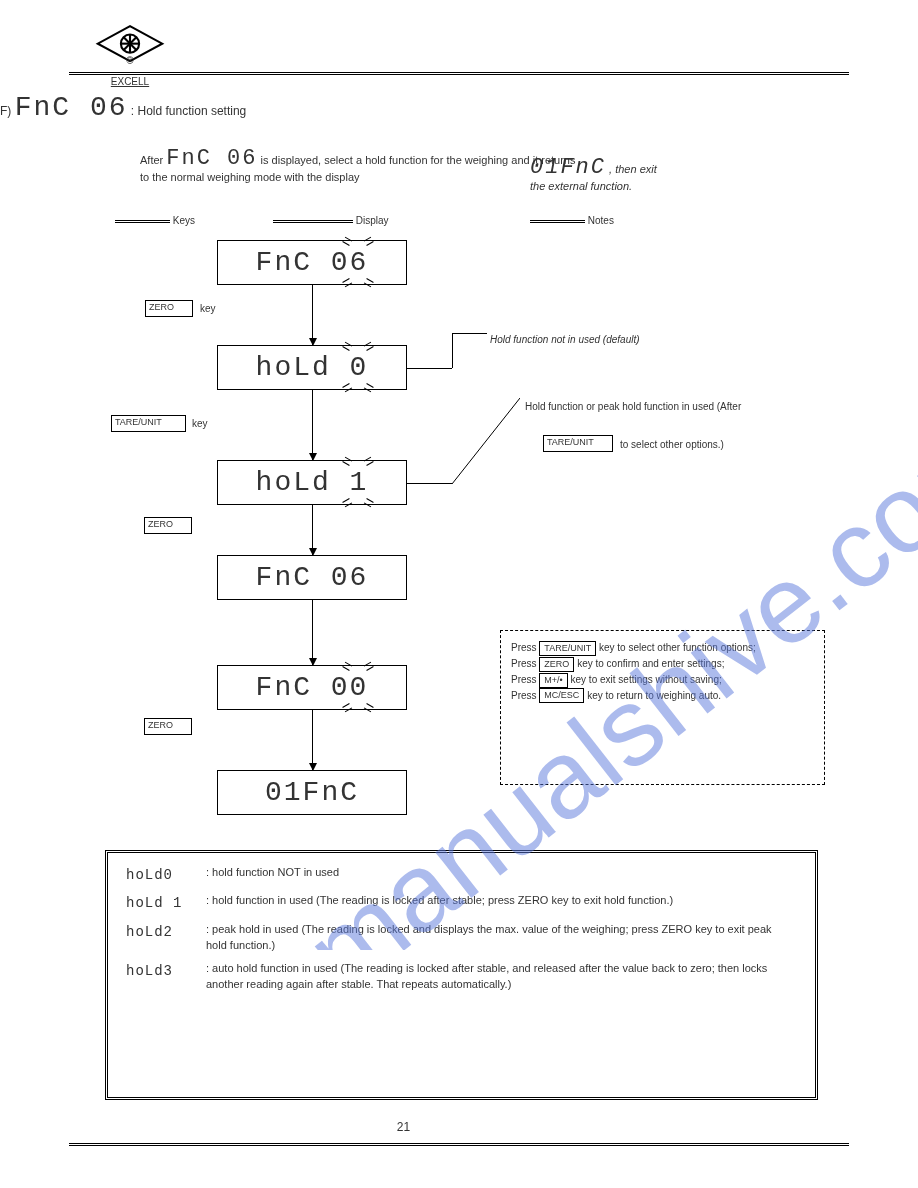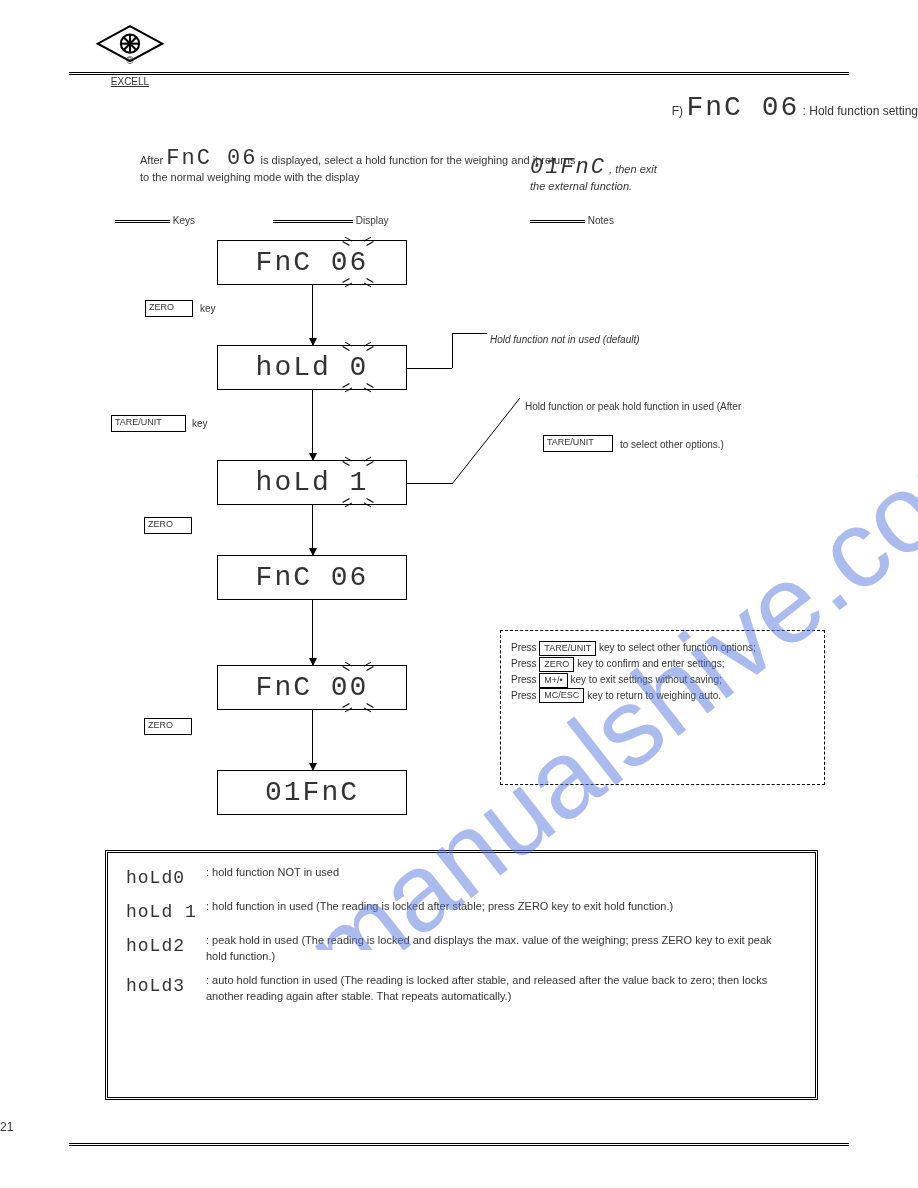--- a/index.html
+++ b/index.html
@@ -10,24 +10,24 @@
   .logo-wrap { position: absolute; top: 24px; left: 95px; text-align: center; }
   .logo-svg { width: 70px; height: 40px; display: block; }
   .logo-txt { font-size: 10px; letter-spacing: 0; text-decoration: underline; text-align:center; }
   .reg { font-size: 10px; position:relative; top:-10px; }
 
   .rule-dbl { border: 0; border-top: 3px double #000; width: 100%; }
   .rule-top { position: absolute; left: 69px; top: 72px; width: 780px; }
   .rule-bot { position: absolute; left: 69px; top: 1143px; width: 780px; }
 
   
-  .title { position:absolute; top:92px; left:0; width:918px; text-align:right; font-size:12px; }
+  .title { position:absolute; top:92px; left:0; width:918px; text-align:left; font-size:12px; }
   .seg-big { font-family: "Courier New", monospace; font-size: 28px; letter-spacing: 2px; display:inline-block; }
   .seg-mid { font-family: "Courier New", monospace; font-size: 22px; letter-spacing: 2px; }
-  .seg-sml { font-family: "Courier New", monospace; font-size: 18px; letter-spacing: 1px; }
+  .seg-sml { font-family: "Courier New", monospace; font-size: 14px; letter-spacing: 1px; }
 
   .sub-l { position:absolute; top:146px; left:140px; font-size:11px; }
   .sub-r { position:absolute; top:155px; left:530px; font-size:11px;font-style:italic; }
 
   
   .colhdr { position:absolute; top:215px; font-size:10px; font-weight:normal; }
   .colhdr .line { display:inline-block; width:55px; border-top:3px double #000; vertical-align:middle; }
   .ch1 { left:115px; }
   .ch2 { left:273px; }
   .ch3 { left:530px; }
@@ -81,21 +81,21 @@
   
   .note-dash { position:absolute; top:630px; left:500px; width:325px; height:155px; border:1px dashed #000; padding:9px 10px; font-size:10px; line-height:1.5; }
   .note-dash .kbx { display:inline-block; border:1px solid #000; font-size:9px; padding:0 4px; height:15px; vertical-align:middle; }
 
   
   .desc { position:absolute; top:850px; left:105px; width:713px; height:250px; border:3px double #000; padding:12px 18px; font-size:11px; line-height:1.45; }
   .desc .row { margin-bottom: 8px; }
   .desc .code { display:inline-block; width:80px; vertical-align:top; }
   .desc .txt { display:inline-block; width:580px; vertical-align:top; }
 
-  .pnum { position:absolute; top:1120px; left:0; width:778px; font-size:12px; }
+  .pnum { position:absolute; top:1120px; left:0; width:778px; text-align:center; font-size:12px;padding-left:29px; }
 
   
   .wm { position:absolute; top:150px; left:28px; width:900px; height:800px; pointer-events:none; z-index:5; }
 
   
   .flicker { position:relative; display:inline-block; }
   .flicker::before, .flicker::after { content:""; position:absolute; width:8px; height:1px; background:#000; }
   .flicker::before { top:-4px; right:-6px; transform:rotate(-30deg); box-shadow: 0 -5px 0 #000; }
   .flicker::after  { bottom:-3px; right:-6px; transform:rotate(30deg); box-shadow: 0 5px 0 #000; }
   .flicker .fl-l1, .flicker .fl-l2 { position:absolute; width:8px; height:1px; background:#000; left:-8px; }

